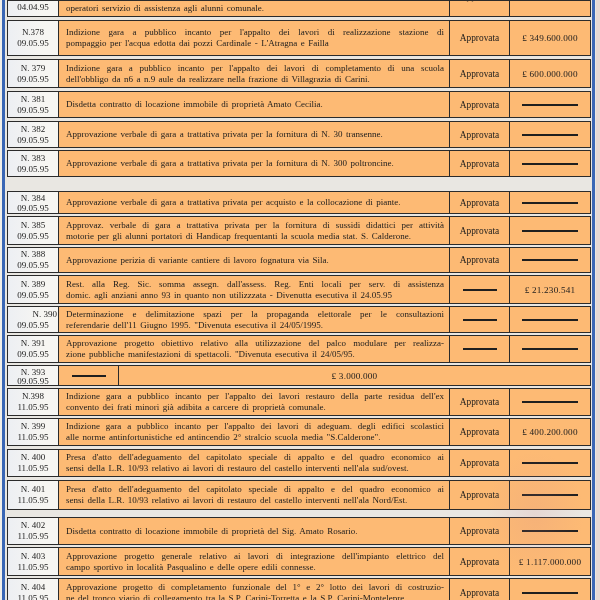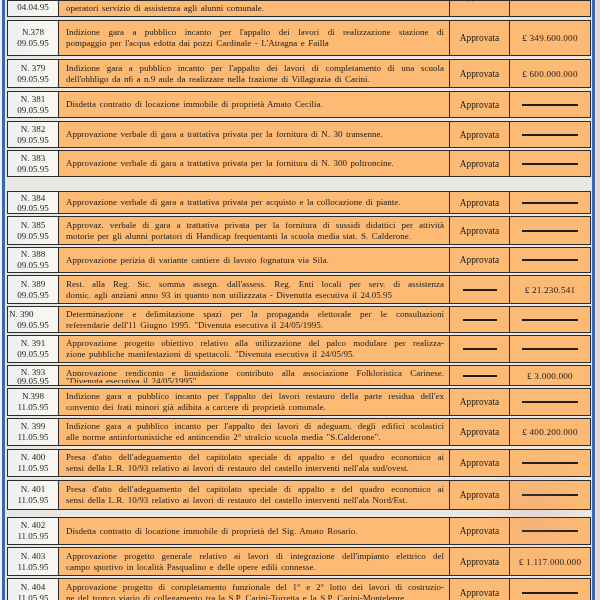--- a/index.html
+++ b/index.html
@@ -211,21 +211,21 @@
         </div>
     <div class="cell status">
           <div class="dash s"></div>
         </div>
     <div class="cell amount">
           <div>£ 21.230.541</div>
         </div>
   </div>
       <div class="row" style="height: 27px; margin-bottom: 2px;">
     <div class="cell num">
-          <div class="dline" style="text-align: left;">N. 390</div>
+          <div class="dline" style="text-align: right;">N. 390</div>
           <div class="dline" style="text-align: center;">09.05.95</div>
         </div>
     <div class="cell desc">
           <div class="dline jline">Determinazione e delimitazione spazi per la propaganda elettorale per le consultazioni</div>
           <div class="dline lline">referendarie dell'11 Giugno 1995. "Divenuta esecutiva il 24/05/1995.</div>
         </div>
     <div class="cell status">
           <div class="dash s"></div>
         </div>
     <div class="cell amount">
@@ -245,24 +245,20 @@
           <div class="dash s"></div>
         </div>
     <div class="cell amount">
           <div class="dash a"></div>
         </div>
   </div>
       <div class="row" style="height: 21px; margin-bottom: 2px;">
     <div class="cell num">
           <div class="dline" style="text-align: center;">N. 393</div>
           <div class="dline" style="text-align: center;">09.05.95</div>
-        </div>
-    <div class="cell desc">
-          <div class="dline jline">Approvazione rendiconto e liquidazione contributo alla associazione Folkloristica Carinese.</div>
-          <div class="dline lline">"Divenuta esecutiva il 24/05/1995".</div>
         </div>
     <div class="cell status">
           <div class="dash s"></div>
         </div>
     <div class="cell amount">
           <div>£ 3.000.000</div>
         </div>
   </div>
       <div class="row" style="height: 28px; margin-bottom: 2px;">
     <div class="cell num">

